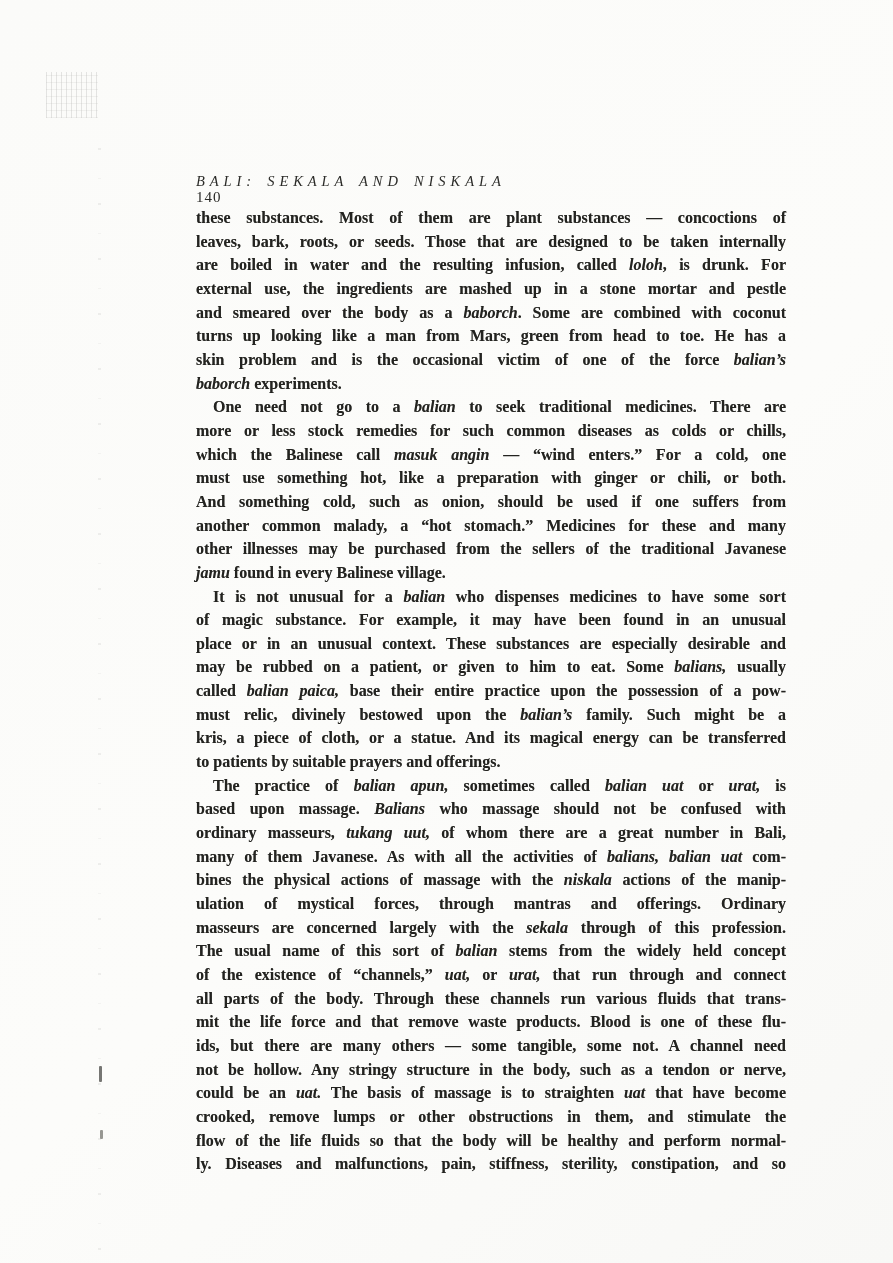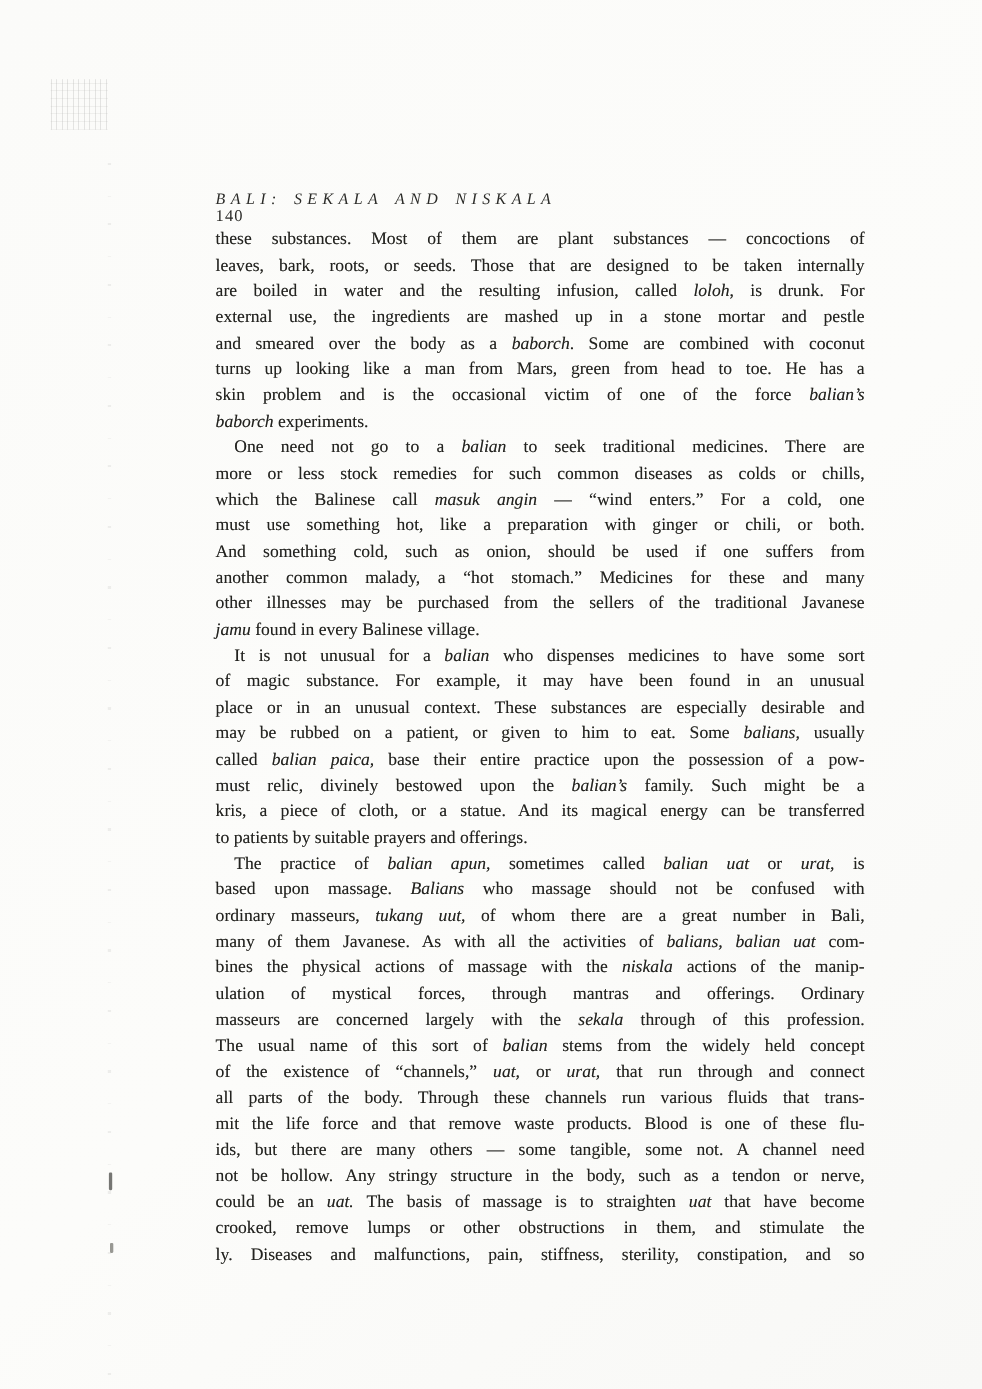--- a/index.html
+++ b/index.html
@@ -52,20 +52,21 @@
     left: 196px;
     width: 590px;
     font-size: 16px;
     line-height: 23.65px;
     text-shadow: 0 0 0.5px rgba(30,30,25,0.45);
   }
   .line {
     text-align: justify;
     text-align-last: left;
     white-space: normal;
+    font-weight: bold;
   }
   .line.just {
     text-align-last: justify;
   }
   .line.indent {
     text-indent: 17px;
   }
   .line i {
     font-style: italic;
   }
@@ -166,16 +167,17 @@
       <div class="line just"><span>ulation of mystical forces, through mantras and offerings. Ordinary</span></div>
       <div class="line just"><span>masseurs are concerned largely with the </span><i>sekala</i><span> through of this profession.</span></div>
       <div class="line just"><span>The usual name of this sort of </span><i>balian</i><span> stems from the widely held concept</span></div>
       <div class="line just"><span>of the existence of “channels,” </span><i>uat,</i><span> or </span><i>urat,</i><span> that run through and connect</span></div>
       <div class="line just"><span>all parts of the body. Through these channels run various fluids that trans-</span></div>
       <div class="line just"><span>mit the life force and that remove waste products. Blood is one of these flu-</span></div>
       <div class="line just"><span>ids, but there are many others — some tangible, some not. A channel need</span></div>
       <div class="line just"><span>not be hollow. Any stringy structure in the body, such as a tendon or nerve,</span></div>
       <div class="line just"><span>could be an </span><i>uat.</i><span> The basis of massage is to straighten </span><i>uat</i><span> that have become</span></div>
       <div class="line just"><span>crooked, remove lumps or other obstructions in them, and stimulate the</span></div>
+      <div class="line just"><span>flow of the life fluids so that the body will be healthy and perform normal-</span></div>
       <div class="line just"><span>ly. Diseases and malfunctions, pain, stiffness, sterility, constipation, and so</span></div>
     </div>
 
 </div>
 
 </body></html>

